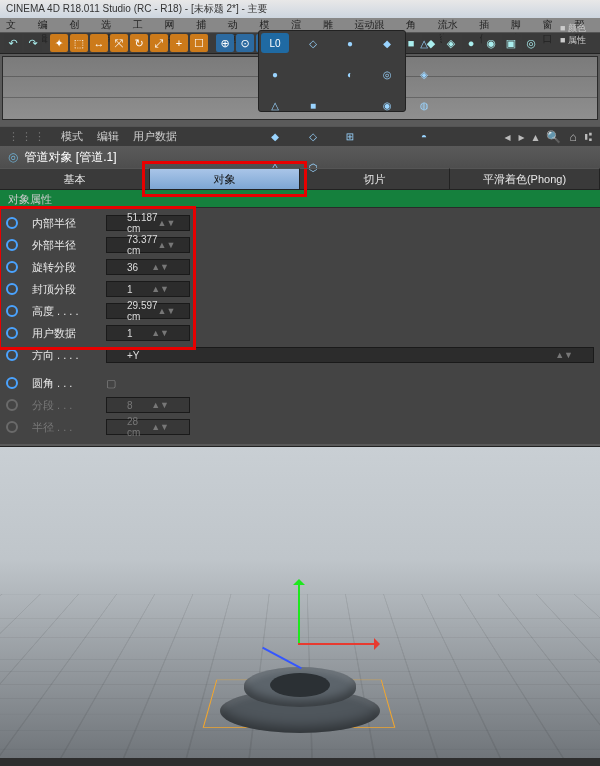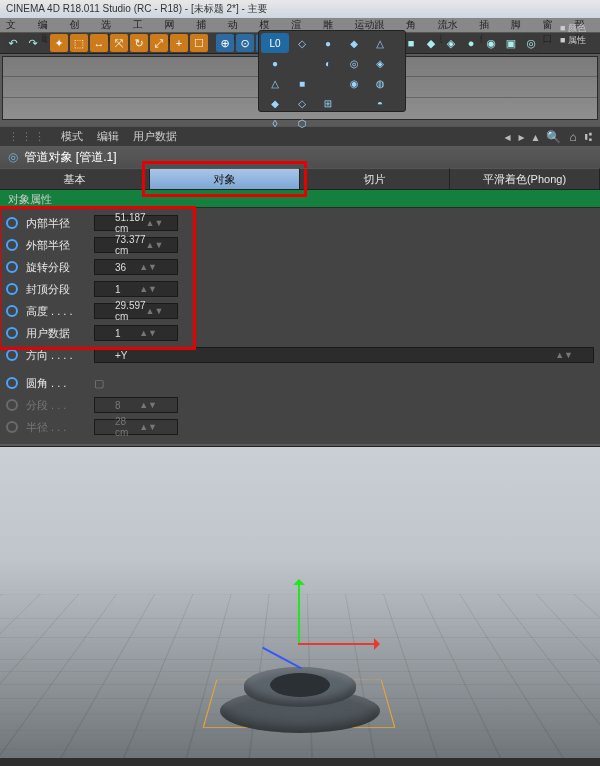--- a/index.html
+++ b/index.html
@@ -26,21 +26,21 @@
   }
   .viewstrip::before{ top:30%; } .viewstrip::after{ top:65%; }
 
   
   .rightpalette { position:absolute; top:22px; right:2px; width:38px; color:#ccc; font-size:9px; line-height:12px; }
 
   
   .primpanel {
     position:absolute; top:30px; left:258px; width:148px; height:82px;
     background:#3d3d3d; border:1px solid #222; border-radius:3px;
-    display:grid; grid-template-columns: 28px repeat(4,26px); grid-auto-rows:20px; gap:0; padding:2px;
+    display:grid; grid-template-columns: 28px repeat(4,26px); grid-auto-rows:20px; gap:11px; padding:2px;
   }
   .primpanel .pi { display:flex; align-items:center; justify-content:center; font-size:10px; color:#9ad4ff; }
   .primpanel .sel { background:#1f6aa3; color:#fff; border-radius:3px; }
   .primpanel .grp { color:#888; font-size:8px; }
 
   
   .attrhdr { height: 20px; background:#3a3a3a; border-top:1px solid #555; display:flex; align-items:center; gap:14px; padding:0 8px; font-size:11px; }
   .attrhdr .handle { letter-spacing:2px; color:#777; }
   .attrhdr .spacer { flex:1; }
   .attrhdr .navicons span { margin-left:8px; color:#bbb; font-size:12px; }
@@ -49,21 +49,21 @@
   .objtitle .oc { color:#6fb2d6; }
 
   .tabs { height: 22px; background:#3a3a3a; display:flex; border-bottom:1px solid #222; }
   .tab { flex:1; display:flex; align-items:center; justify-content:center; color:#e8e8e8; font-size:11px; border-right:1px solid #222; border-top:1px solid #555; position:relative;}
   .tab.active { background: linear-gradient(#a9c5e8,#7da6d4); color:#111; }
   .tab-highlight { position:absolute; top:-8px; left:-8px; right:-8px; bottom:-8px; border:3px solid #e80000; pointer-events:none; }
 
   .section-lbl { height:18px; background:#15803d; padding:2px 8px; color:#ccc; font-size:11px; border-bottom:1px solid #2a2a2a;}
 
   .proplist { background:#444; position:relative; padding:4px 6px 6px 6px; }
-  .proprow { display:flex; align-items:center; height:22px; gap:8px; }
+  .proprow { display:flex; align-items:center; height:22px; gap:14px; }
   .radio { width:12px; height:12px; border-radius:50%; border:2px solid #4aa3ff; display:inline-block; }
   .radio.off { border-color:#6a6a6a; }
   .plabel { width:60px; color:#e8e8e8; font-size:11px; }
   .plabel.dis { color:#777; }
   .spin { width:84px; height:16px; background:#2c2c2c; border:1px solid #1a1a1a; color:#ddd; font-size:10px; padding:0 20px; display:flex; align-items:center; justify-content:space-between; }
   .spin .arr { color:#777; font-size:9px; }
   .spin.dis { color:#777; background:#383838; }
   .wide { flex:1; }
   .redbox { position:absolute; border:3px solid #e80000; pointer-events:none; }
 

